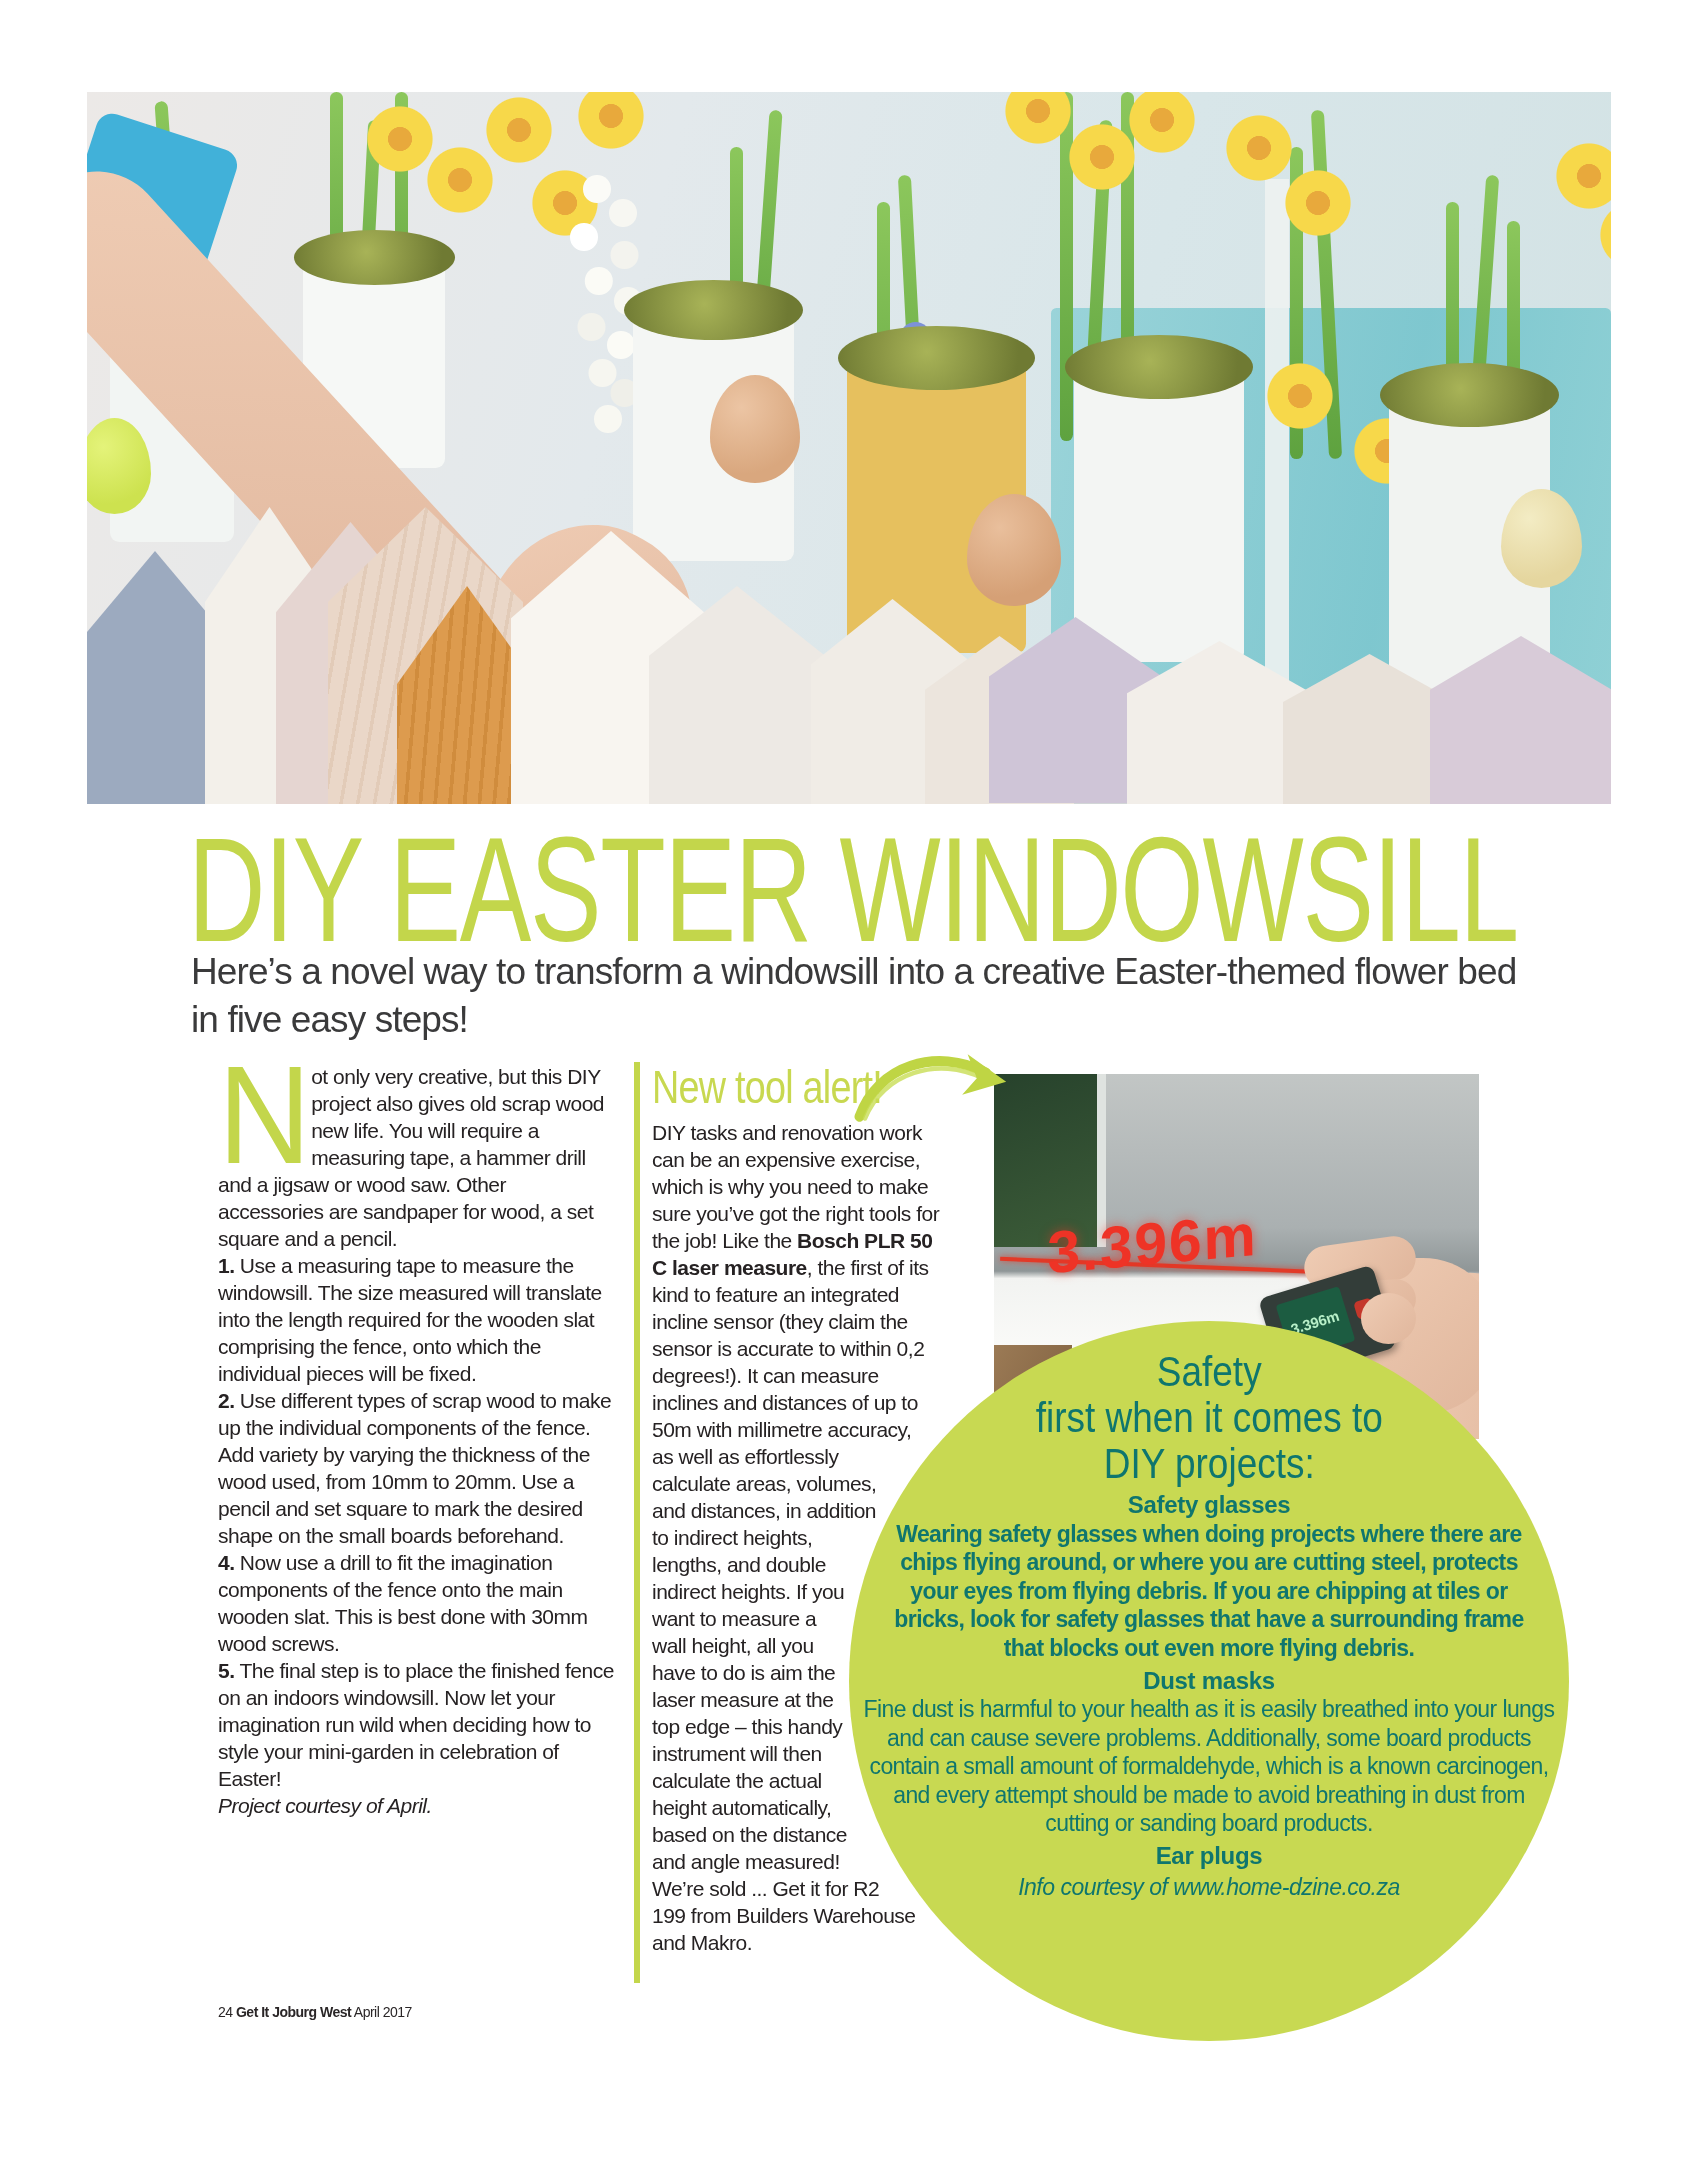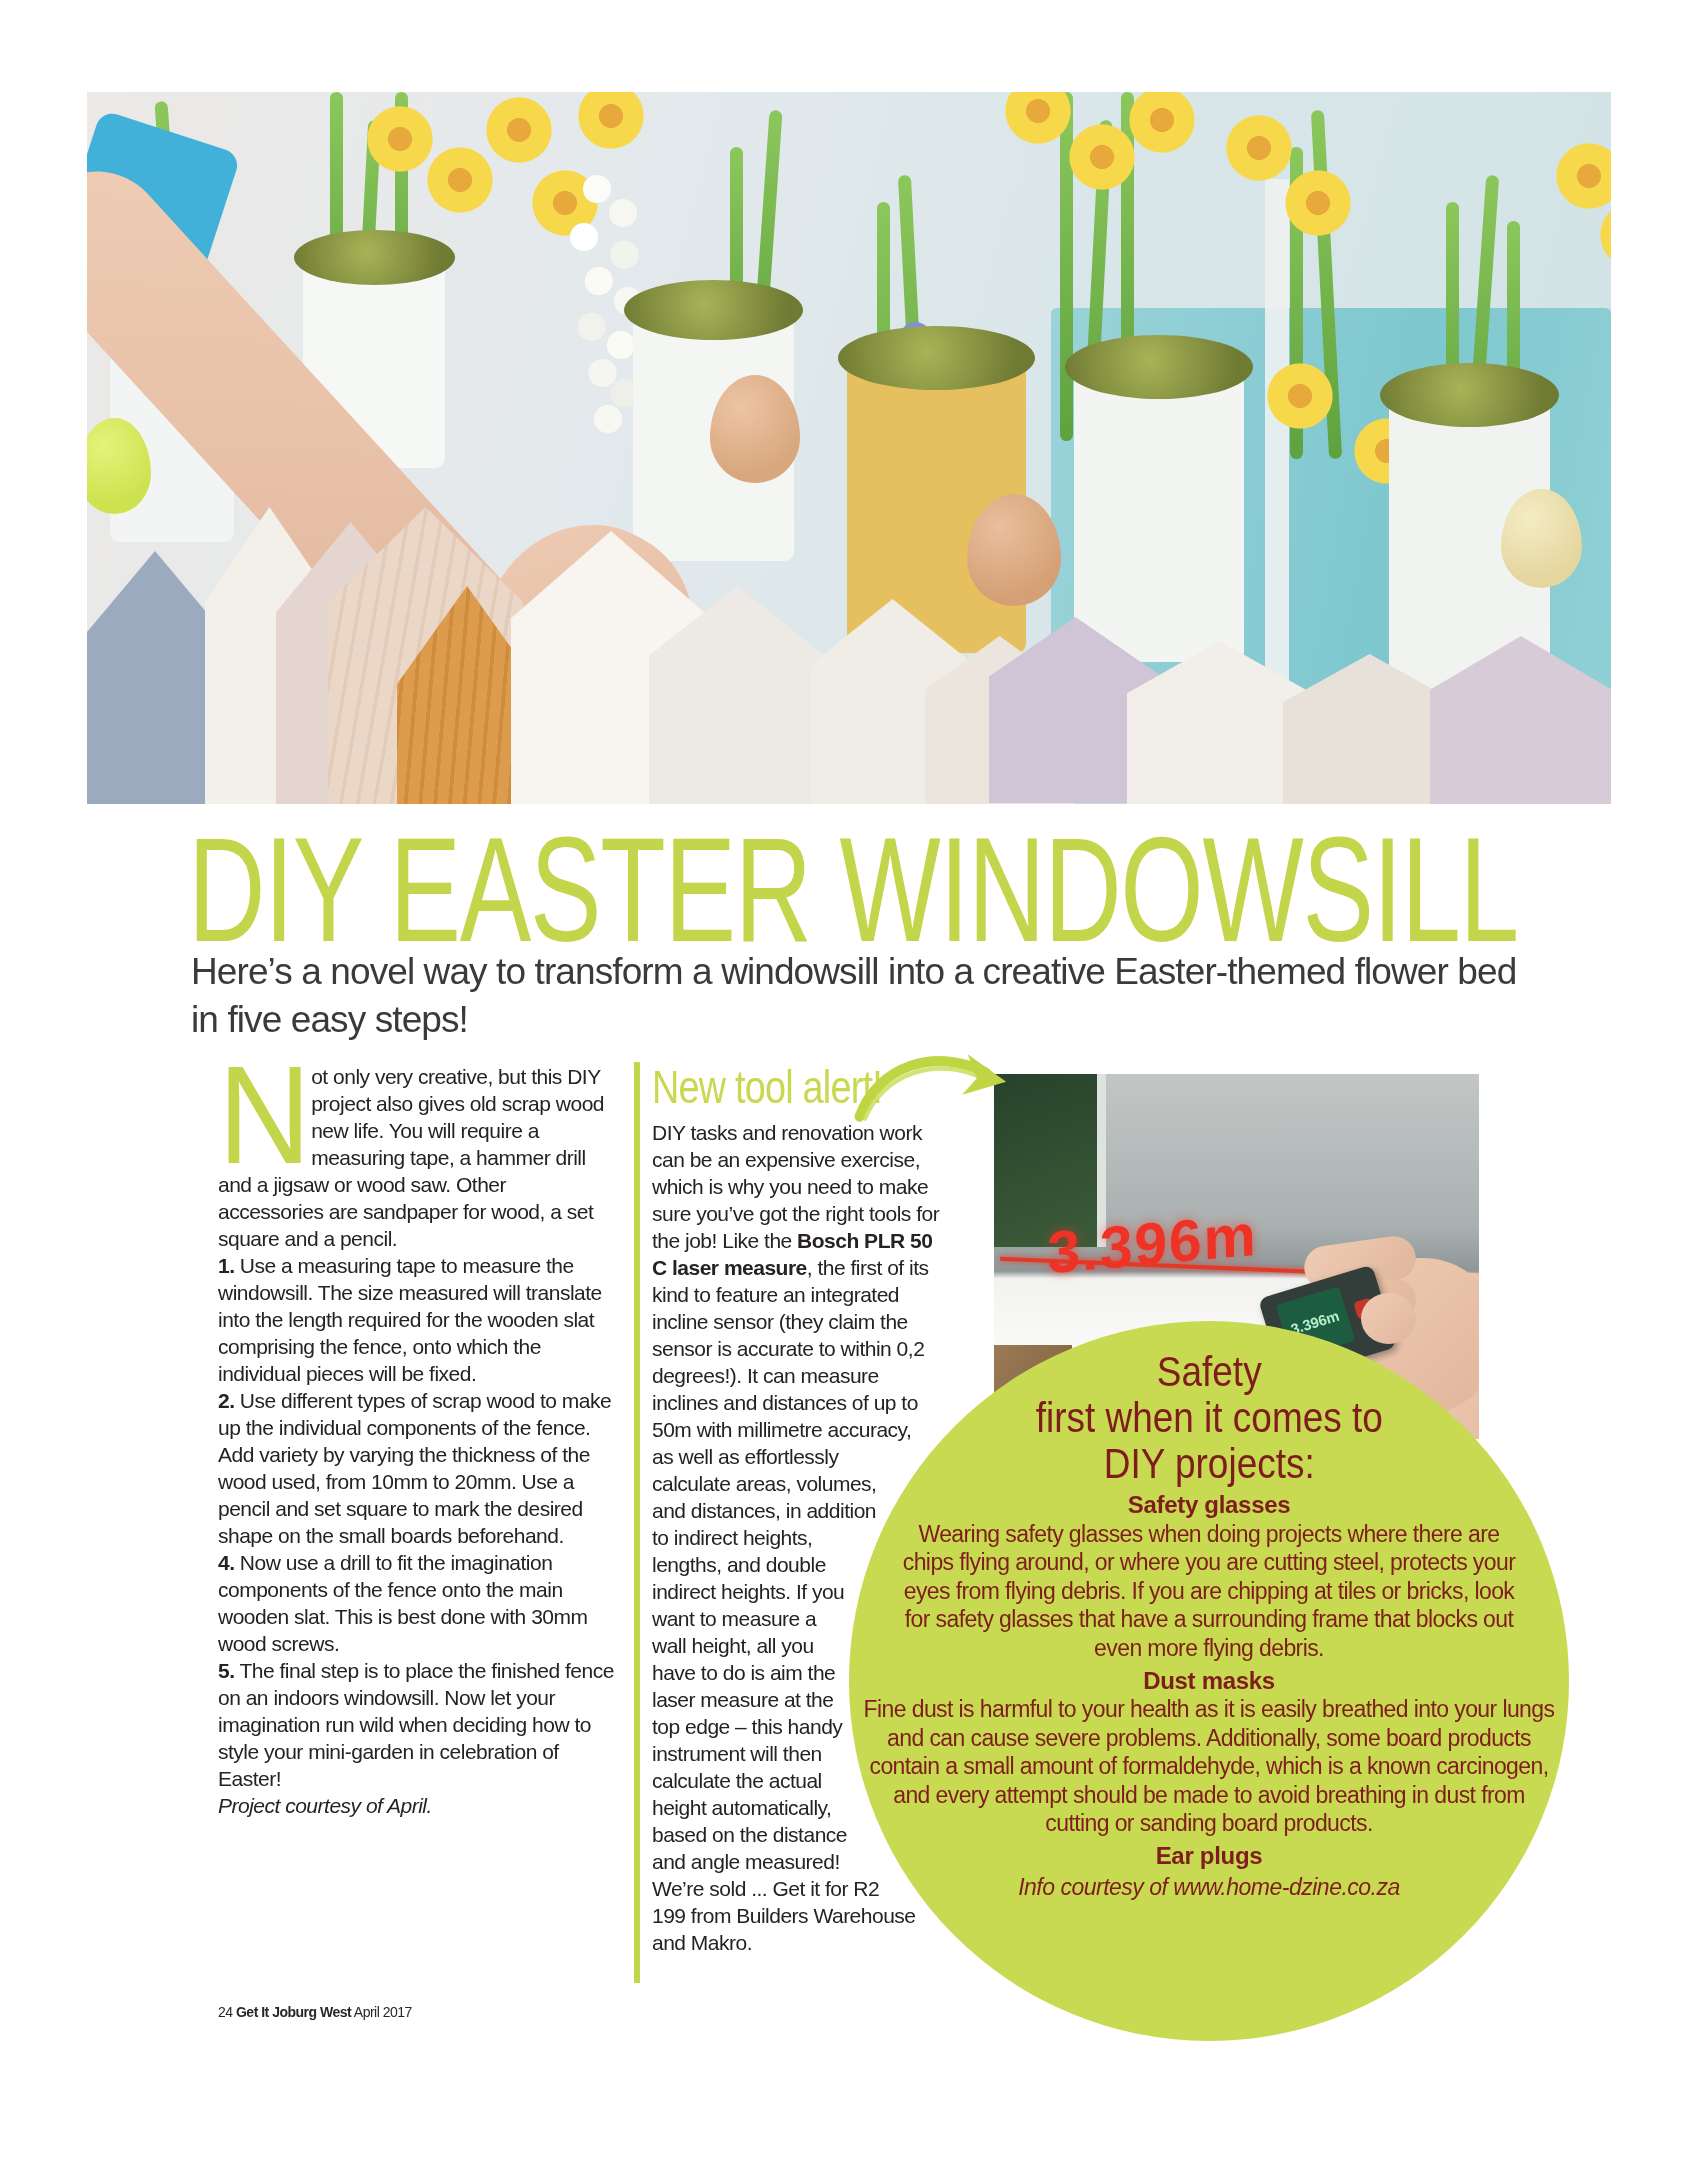--- a/index.html
+++ b/index.html
@@ -69,26 +69,26 @@
   .lw-device{left:274px;top:206px;width:119px;height:86px;background:#333d39;border-radius:9.2px;
     transform:rotate(-17deg);box-shadow:1.8px 3.7px 7.3px rgba(0,0,0,.35);}
   .lw-screen{left:14.7px;top:11px;width:66px;height:57px;background:#1c5c41;border-radius:3.7px;
     color:#b9f0c9;font-size:14.7px;font-weight:bold;line-height:57px;text-align:center;letter-spacing:0;}
   .lw-btn{left:90px;top:31px;width:18.4px;height:18.4px;background:#c4372b;border-radius:4.6px;}
   .lw-tip{left:367px;top:219px;width:55px;height:51px;border-radius:50%;}
 
   
   .safety-circle{position:absolute;left:849px;top:1321px;width:720px;height:720px;border-radius:50%;
     background:#c8d952;z-index:5;display:flex;flex-direction:column;align-items:center;
-    text-align:center;color:#7f1d1d;}
+    text-align:center;color:#0f766e;}
   .sc-head{margin-top:27.5px;font-size:42px;line-height:46px;font-weight:400;
     transform:scaleX(.88);}
   .sc-title{font-weight:bold;font-size:24px;line-height:28.5px;margin-top:4.6px;letter-spacing:-0.3px;}
   .sc-text{font-size:23px;line-height:28.5px;letter-spacing:-0.6px;}
-  .w1{width:634px;}.w2{width:694px;}.w3{width:551px;}
+  .w1{width:634px;font-weight:bold;}.w2{width:694px;}.w3{width:551px;}
   .sc-credit{font-style:italic;font-size:23px;margin-top:2.8px;letter-spacing:-0.5px;}
 
   
   .footer{position:absolute;left:218px;top:2004px;font-size:14px;letter-spacing:-0.5px;color:#2a2627;}
 </style>
 </head>
 <body>
 
 <div class="page">
 

